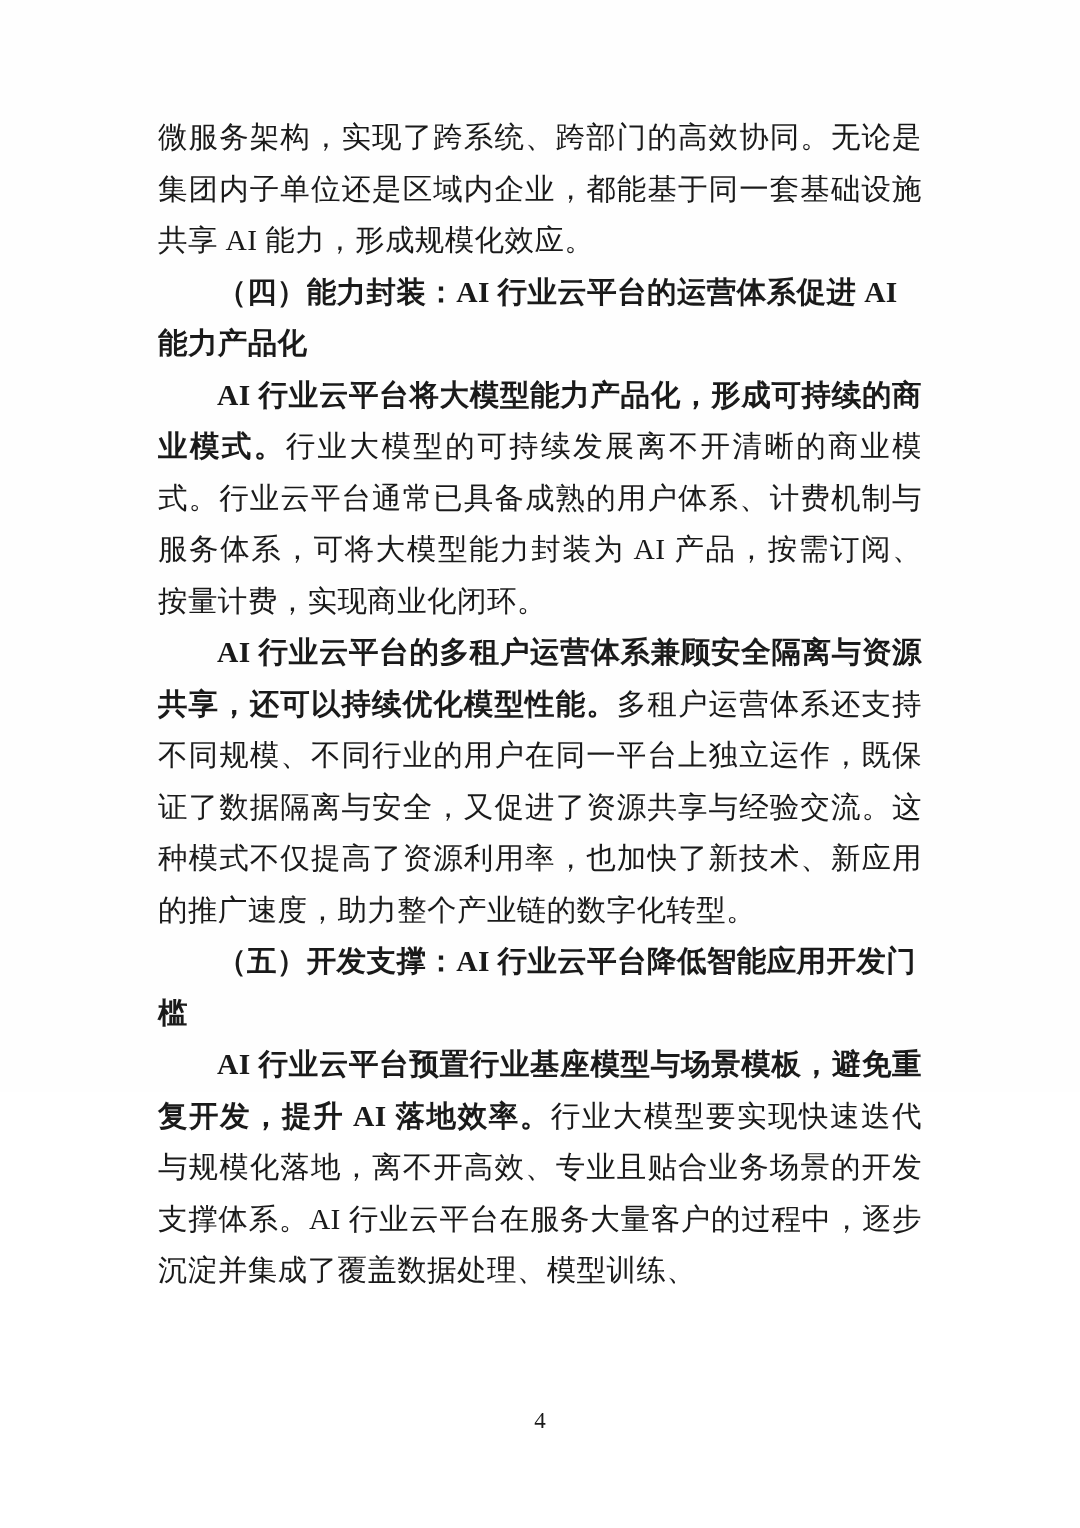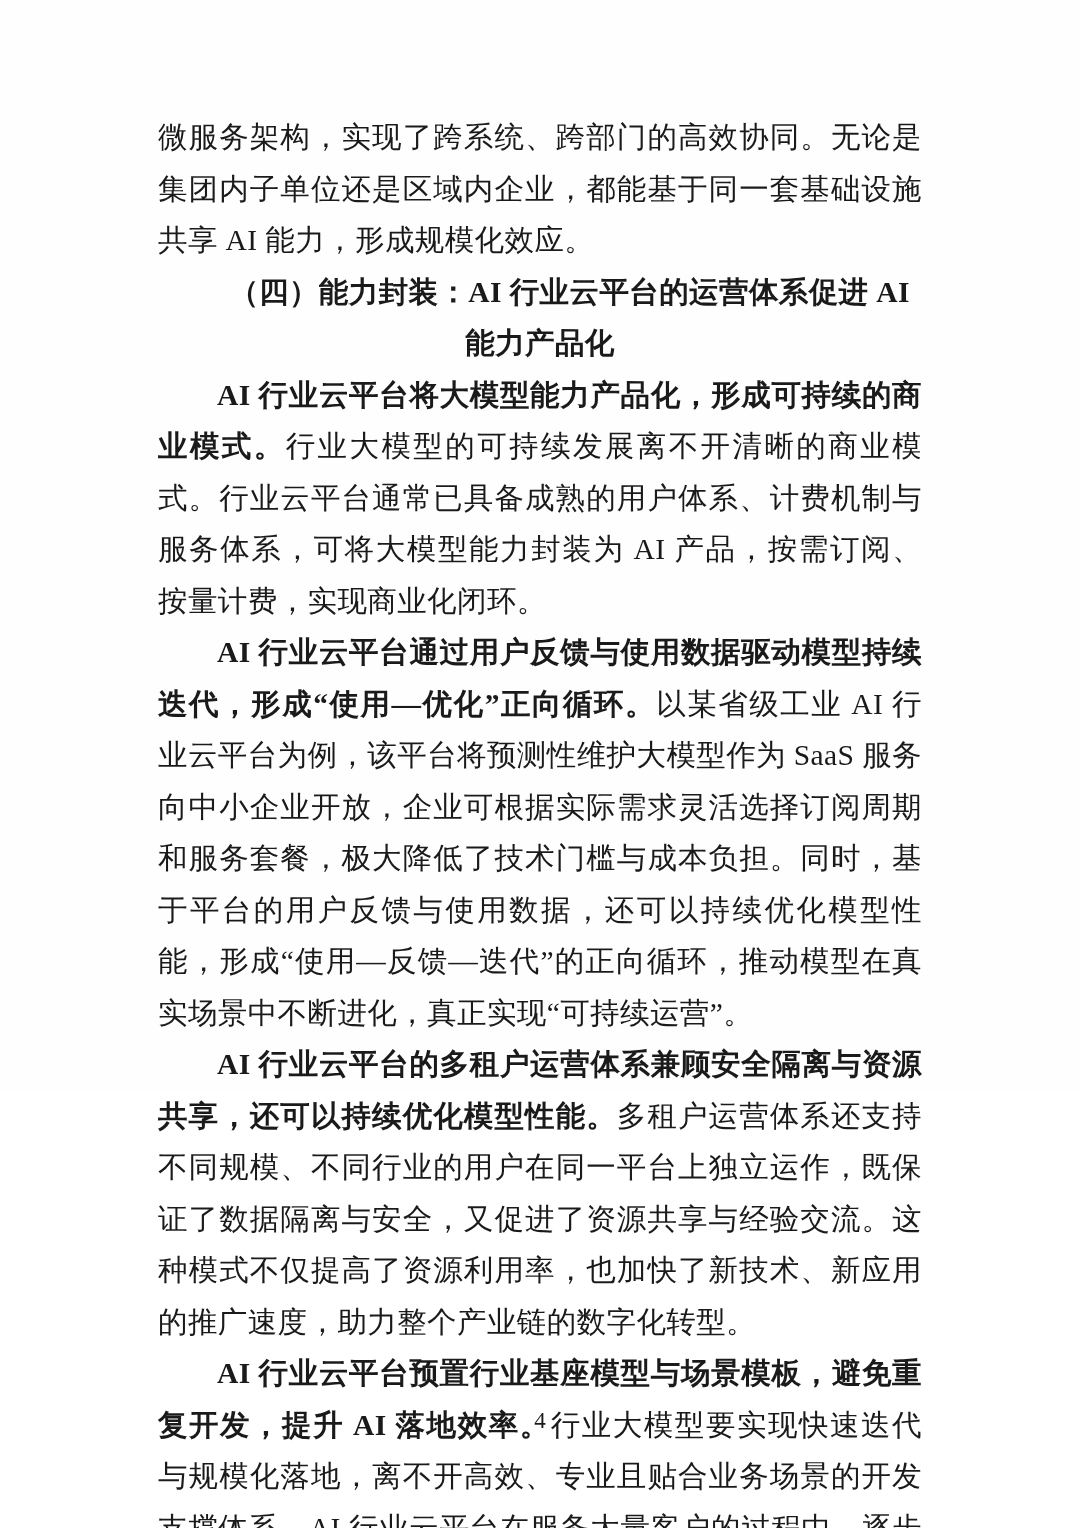--- a/index.html
+++ b/index.html
@@ -33,21 +33,21 @@
     text-justify: inter-ideograph;
     letter-spacing: 0.4px;
   }
   p.indent {
     text-indent: 59px;
     font-family: Liberation Serif, serif;
   }
   p.heading {
     font-weight: bold;
     text-indent: 59px;
-    text-align: center;
+    text-align: left;
   }
   .b {
     font-weight: bold;
   }
   .page-number {
     position: absolute;
     left: 0;
     right: 0;
     top: 1408px;
     text-align: center;
@@ -57,18 +57,18 @@
   }
 </style>
 </head>
 <body>
 
 <div class="page">
   <div class="doc-body">
       <p class="">微服务架构，实现了跨系统、跨部门的高效协同。无论是集团内子单位还是区域内企业，都能基于同一套基础设施共享 AI 能力，形成规模化效应。</p>
       <p class="heading">（四）能力封装：AI 行业云平台的运营体系促进 AI 能力产品化</p>
       <p class="indent"><span class="b">AI 行业云平台将大模型能力产品化，形成可持续的商业模式。</span>行业大模型的可持续发展离不开清晰的商业模式。行业云平台通常已具备成熟的用户体系、计费机制与服务体系，可将大模型能力封装为 AI 产品，按需订阅、按量计费，实现商业化闭环。</p>
-      <p class="indent"><span class="b">AI 行业云平台通过用户反馈与使用数据驱动模型持续迭代，形成“使用—优化”正向循环。</span>以某省级工业 AI 行业云平台为例，该平台将预测性维护大模型作为 SaaS 服务向中小企业开放，企业可根据实际需求灵活选择订阅周期和服务套餐，极大降低了技术门槛与成本负担。同时，基于平台的用户反馈与使用数据，还可以持续优化模型性能，形成“使用—反馈—迭代”的正向循环，推动模型在真实场景中不断进化，真正实现“可持续运营”。</p>
       <p class="indent"><span class="b">AI 行业云平台的多租户运营体系兼顾安全隔离与资源共享，还可以持续优化模型性能。</span>多租户运营体系还支持不同规模、不同行业的用户在同一平台上独立运作，既保证了数据隔离与安全，又促进了资源共享与经验交流。这种模式不仅提高了资源利用率，也加快了新技术、新应用的推广速度，助力整个产业链的数字化转型。</p>
+      <p class="heading">（五）开发支撑：AI 行业云平台降低智能应用开发门槛</p>
       <p class="indent"><span class="b">AI 行业云平台预置行业基座模型与场景模板，避免重复开发，提升 AI 落地效率。</span>行业大模型要实现快速迭代与规模化落地，离不开高效、专业且贴合业务场景的开发支撑体系。AI 行业云平台在服务大量客户的过程中，逐步沉淀并集成了覆盖数据处理、模型训练、</p>
     </div>
   <div class="page-number">4</div>
 </div>
 
 </body></html>

